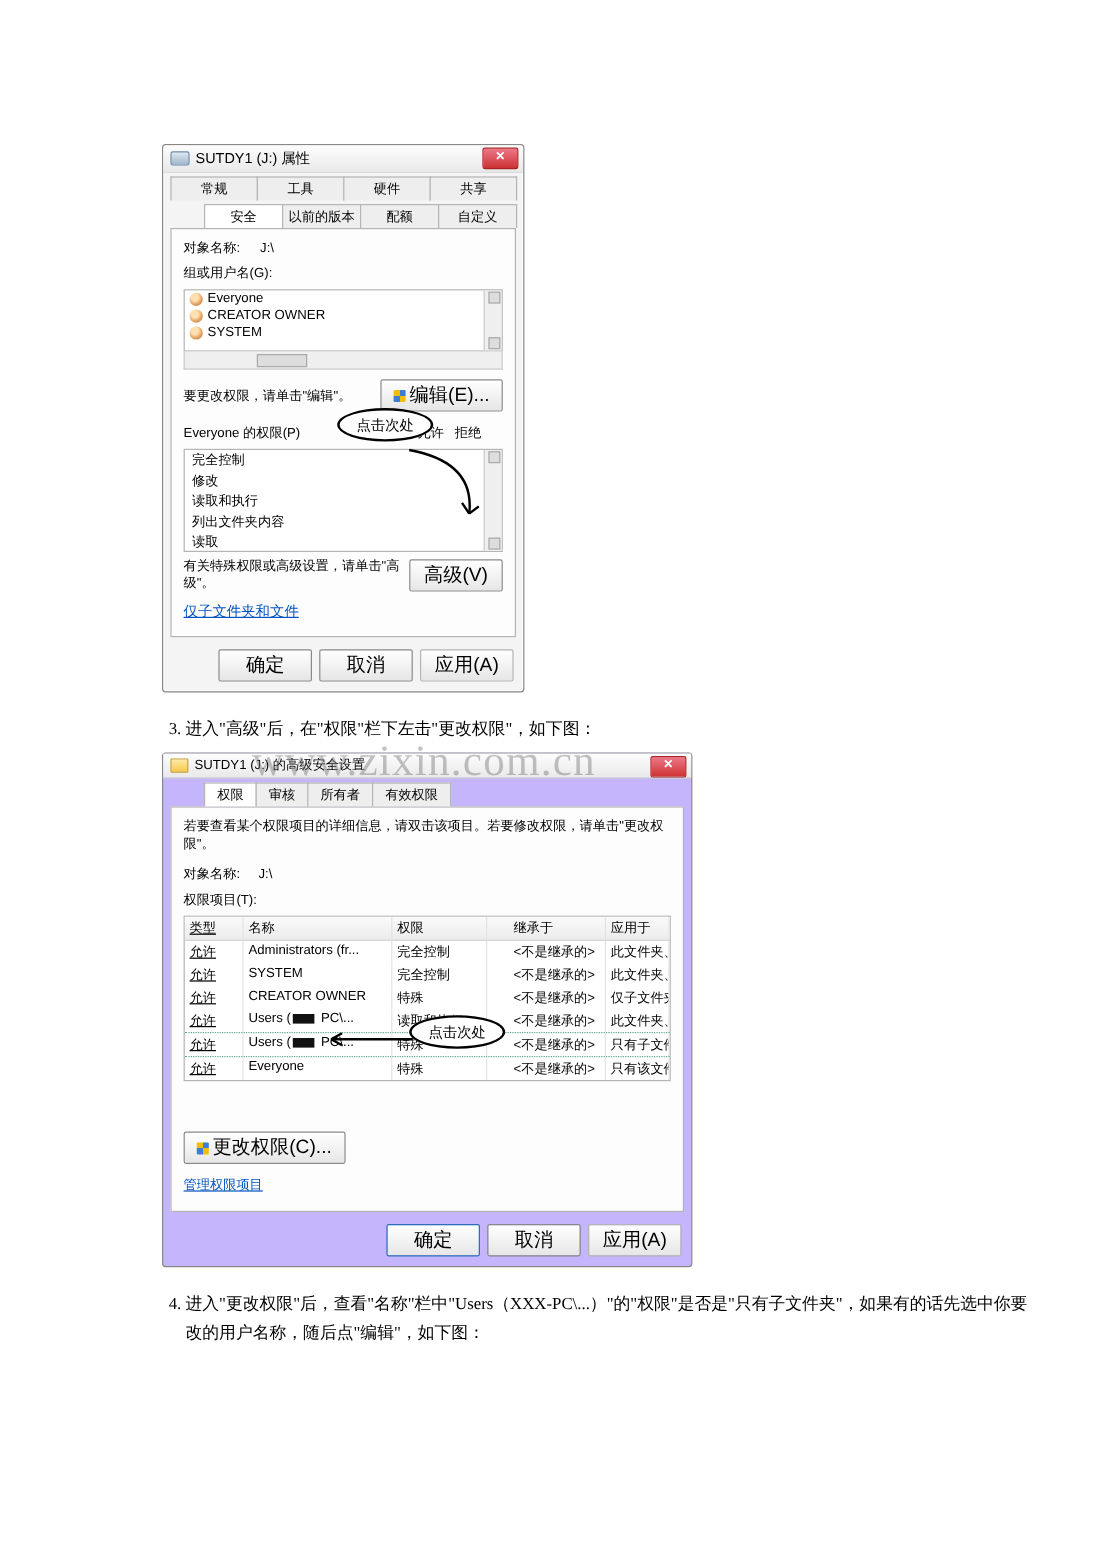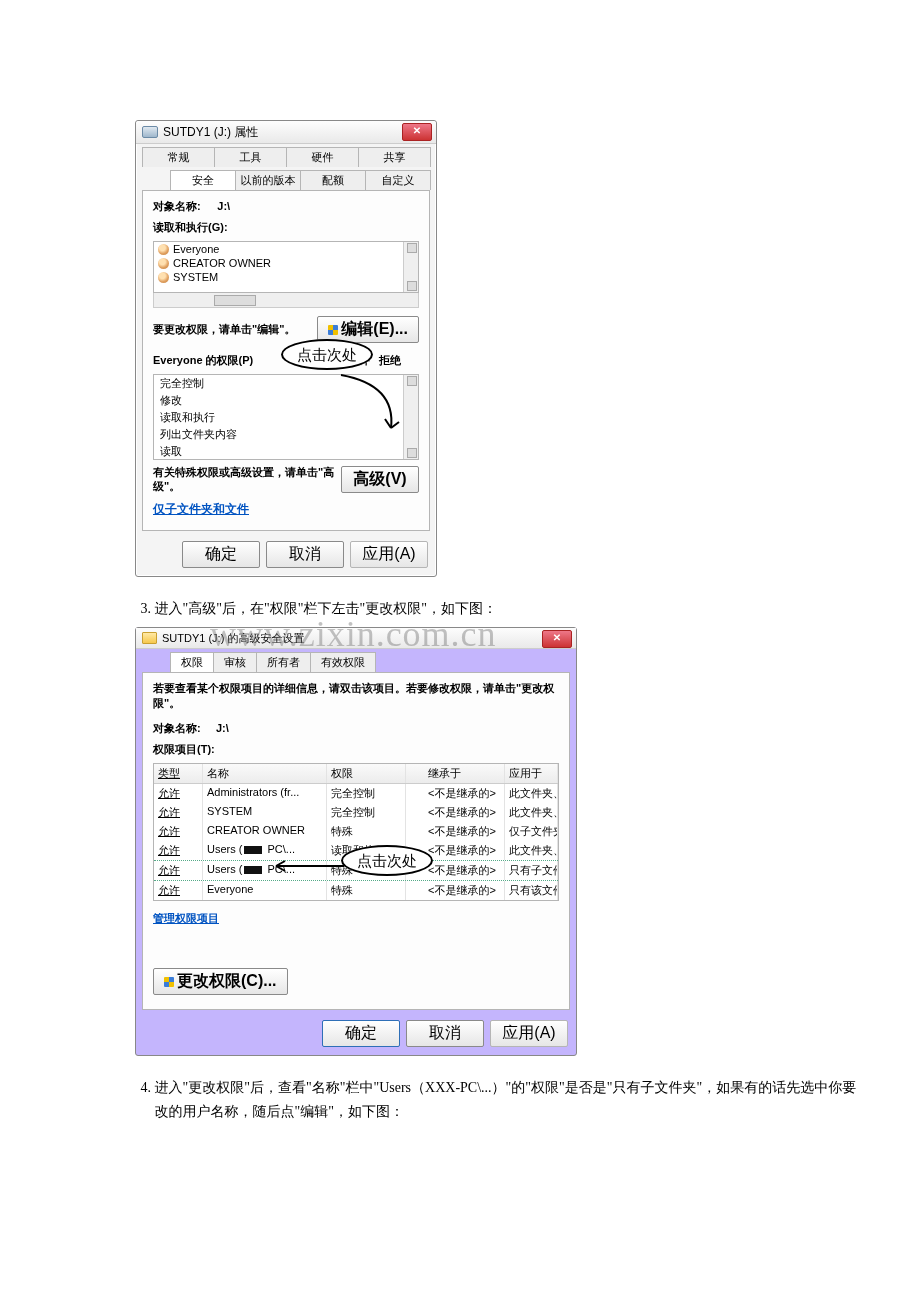--- a/index.html
+++ b/index.html
@@ -75,21 +75,21 @@
     margin-left: 28px;
   }
   .tabs-row .tab { flex: 1 1 0; }
   .win1-body {
     background: #fdfdfd;
     border: 1px solid #b5b5b5;
     margin: 0 6px 4px 6px;
     padding: 8px 10px 6px 10px;
   }
   .lbl { font-size: 11px; }
-  .row { margin-bottom: 6px; font-weight: bold; }
+  .row { margin-bottom: 6px; }
   .listbox {
     border: 1px solid #b5b5b5;
     background: #fff;
     height: 50px;
     overflow: hidden;
     position: relative;
     font-size: 11px;
   }
   .listbox .item {
     padding: 1px 4px;
@@ -151,21 +151,21 @@
   
   .callout1 {
     position:absolute;
     left:145px; top:225px;
     pointer-events:none;
   }
   .bubble {
     border:2px solid #000;
     border-radius:50%;
     padding:5px 14px;
-    font-size:15px;
+    font-size:12px;
     font-weight:500;
     background:#fff;
     white-space:nowrap;
   }
   .callout1 svg { position:absolute; left:55px; top:24px; }
 
   
   ol.instr {
     margin: 20px 0 6px 0;
     padding-left: 1.4em;
@@ -270,21 +270,21 @@
       <div class="tab">配额</div>
       <div class="tab">自定义</div>
     </div>
 
     <div class="win1-body">
       <div class="row">
         <span class="lbl">对象名称:</span>
         &nbsp;&nbsp;&nbsp;
         <span class="lbl">J:\</span>
       </div>
-      <div class="row lbl">读取和执行(G):</div>
+      <div class="row lbl">组或用户名(G):</div>
       <div class="listbox">
         <div class="item">
             <span class="user-icon"></span>
             <span>Everyone</span>
           </div>
         <div class="item">
             <span class="user-icon"></span>
             <span>CREATOR OWNER</span>
           </div>
         <div class="item">
@@ -414,25 +414,25 @@
             <div class="trow">
               <div class="c-type">允许</div>
               <div class="c-name">Everyone</div>
               <div class="c-perm">特殊</div>
               <div class="c-inh">&lt;不是继承的&gt;</div>
               <div class="c-app">只有该文件夹</div>
             </div>
           </div>
       </div>
 
+      <div class="row" style="margin-top:42px;">
+        <span class="btn"><span class="shield"></span><span>更改权限(C)...</span></span>
+      </div>
       <div class="row" style="margin-top:10px;">
         <span class="link">管理权限项目</span>
-      </div>
-      <div class="row" style="margin-top:42px;">
-        <span class="btn"><span class="shield"></span><span>更改权限(C)...</span></span>
       </div>
     </div>
     <div class="win2-btns">
       <span class="btn" style="border-color:#2e6fb7">确定</span>
       <span class="btn">取消</span>
       <span class="btn soft">应用(A)</span>
     </div>
 
     <div class="callout2">
       <span class="bubble">点击次处</span>

